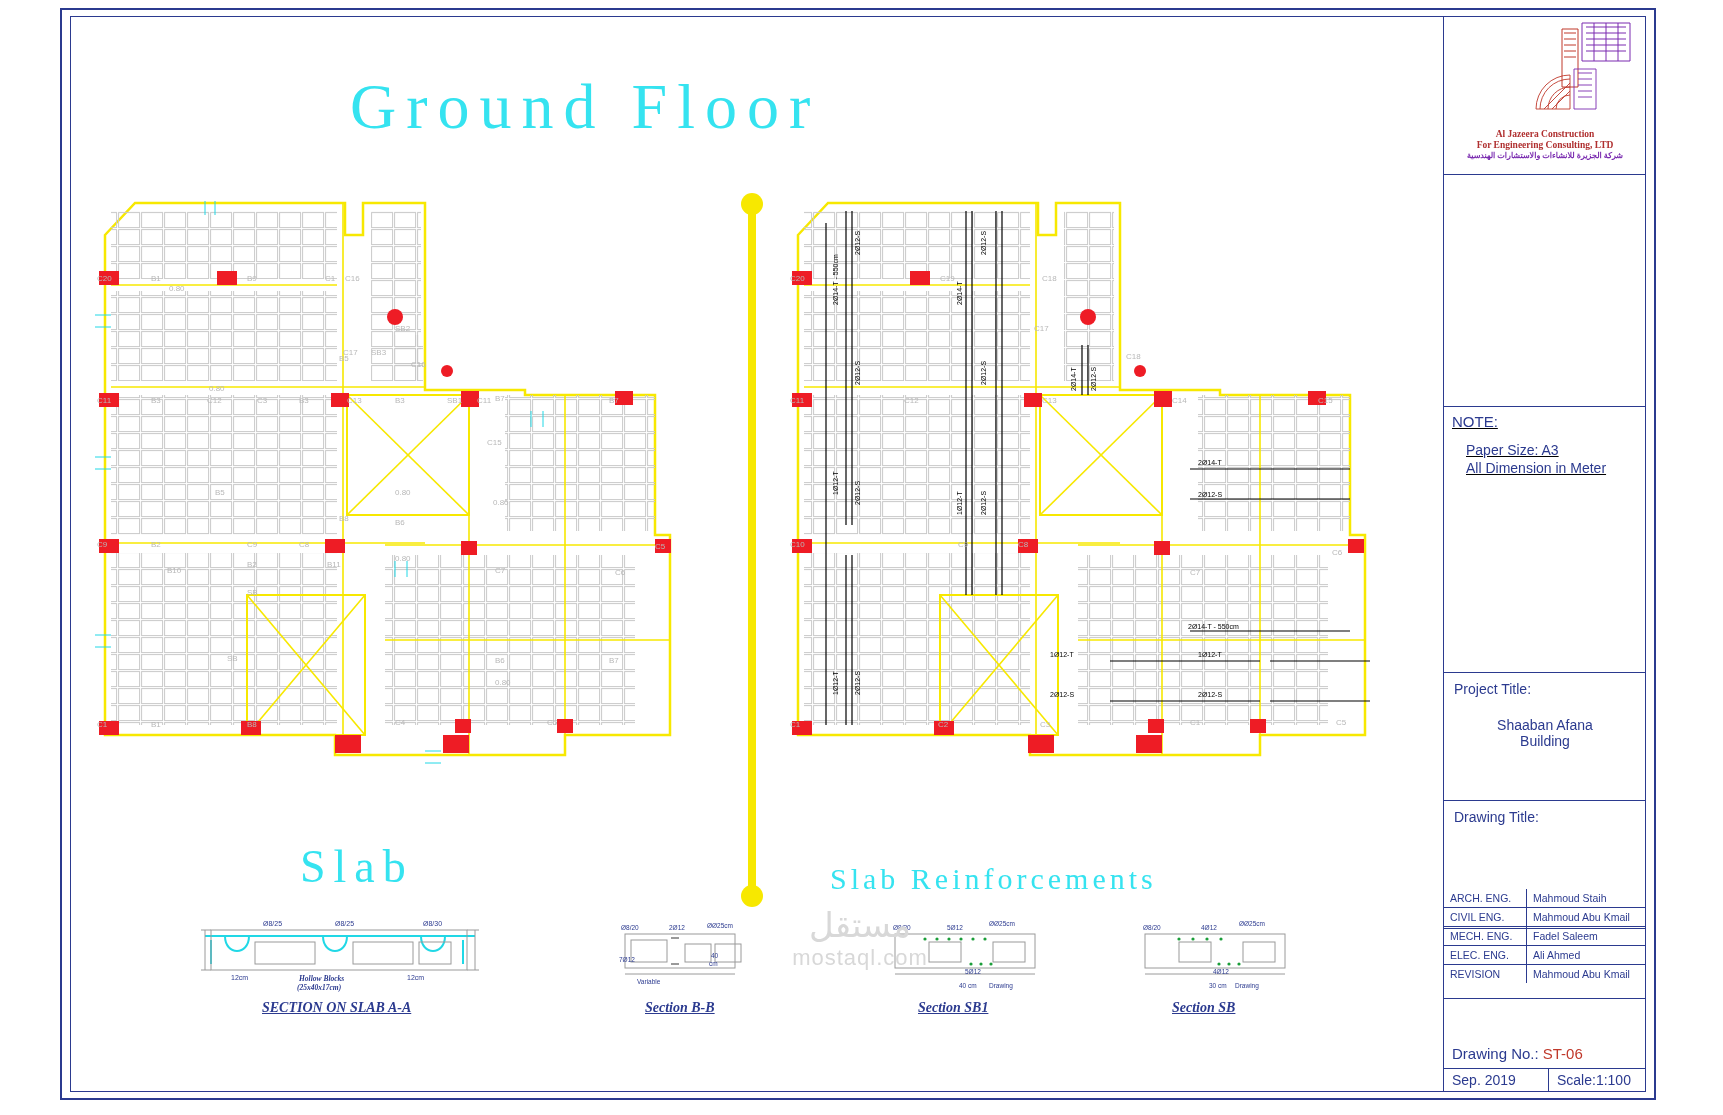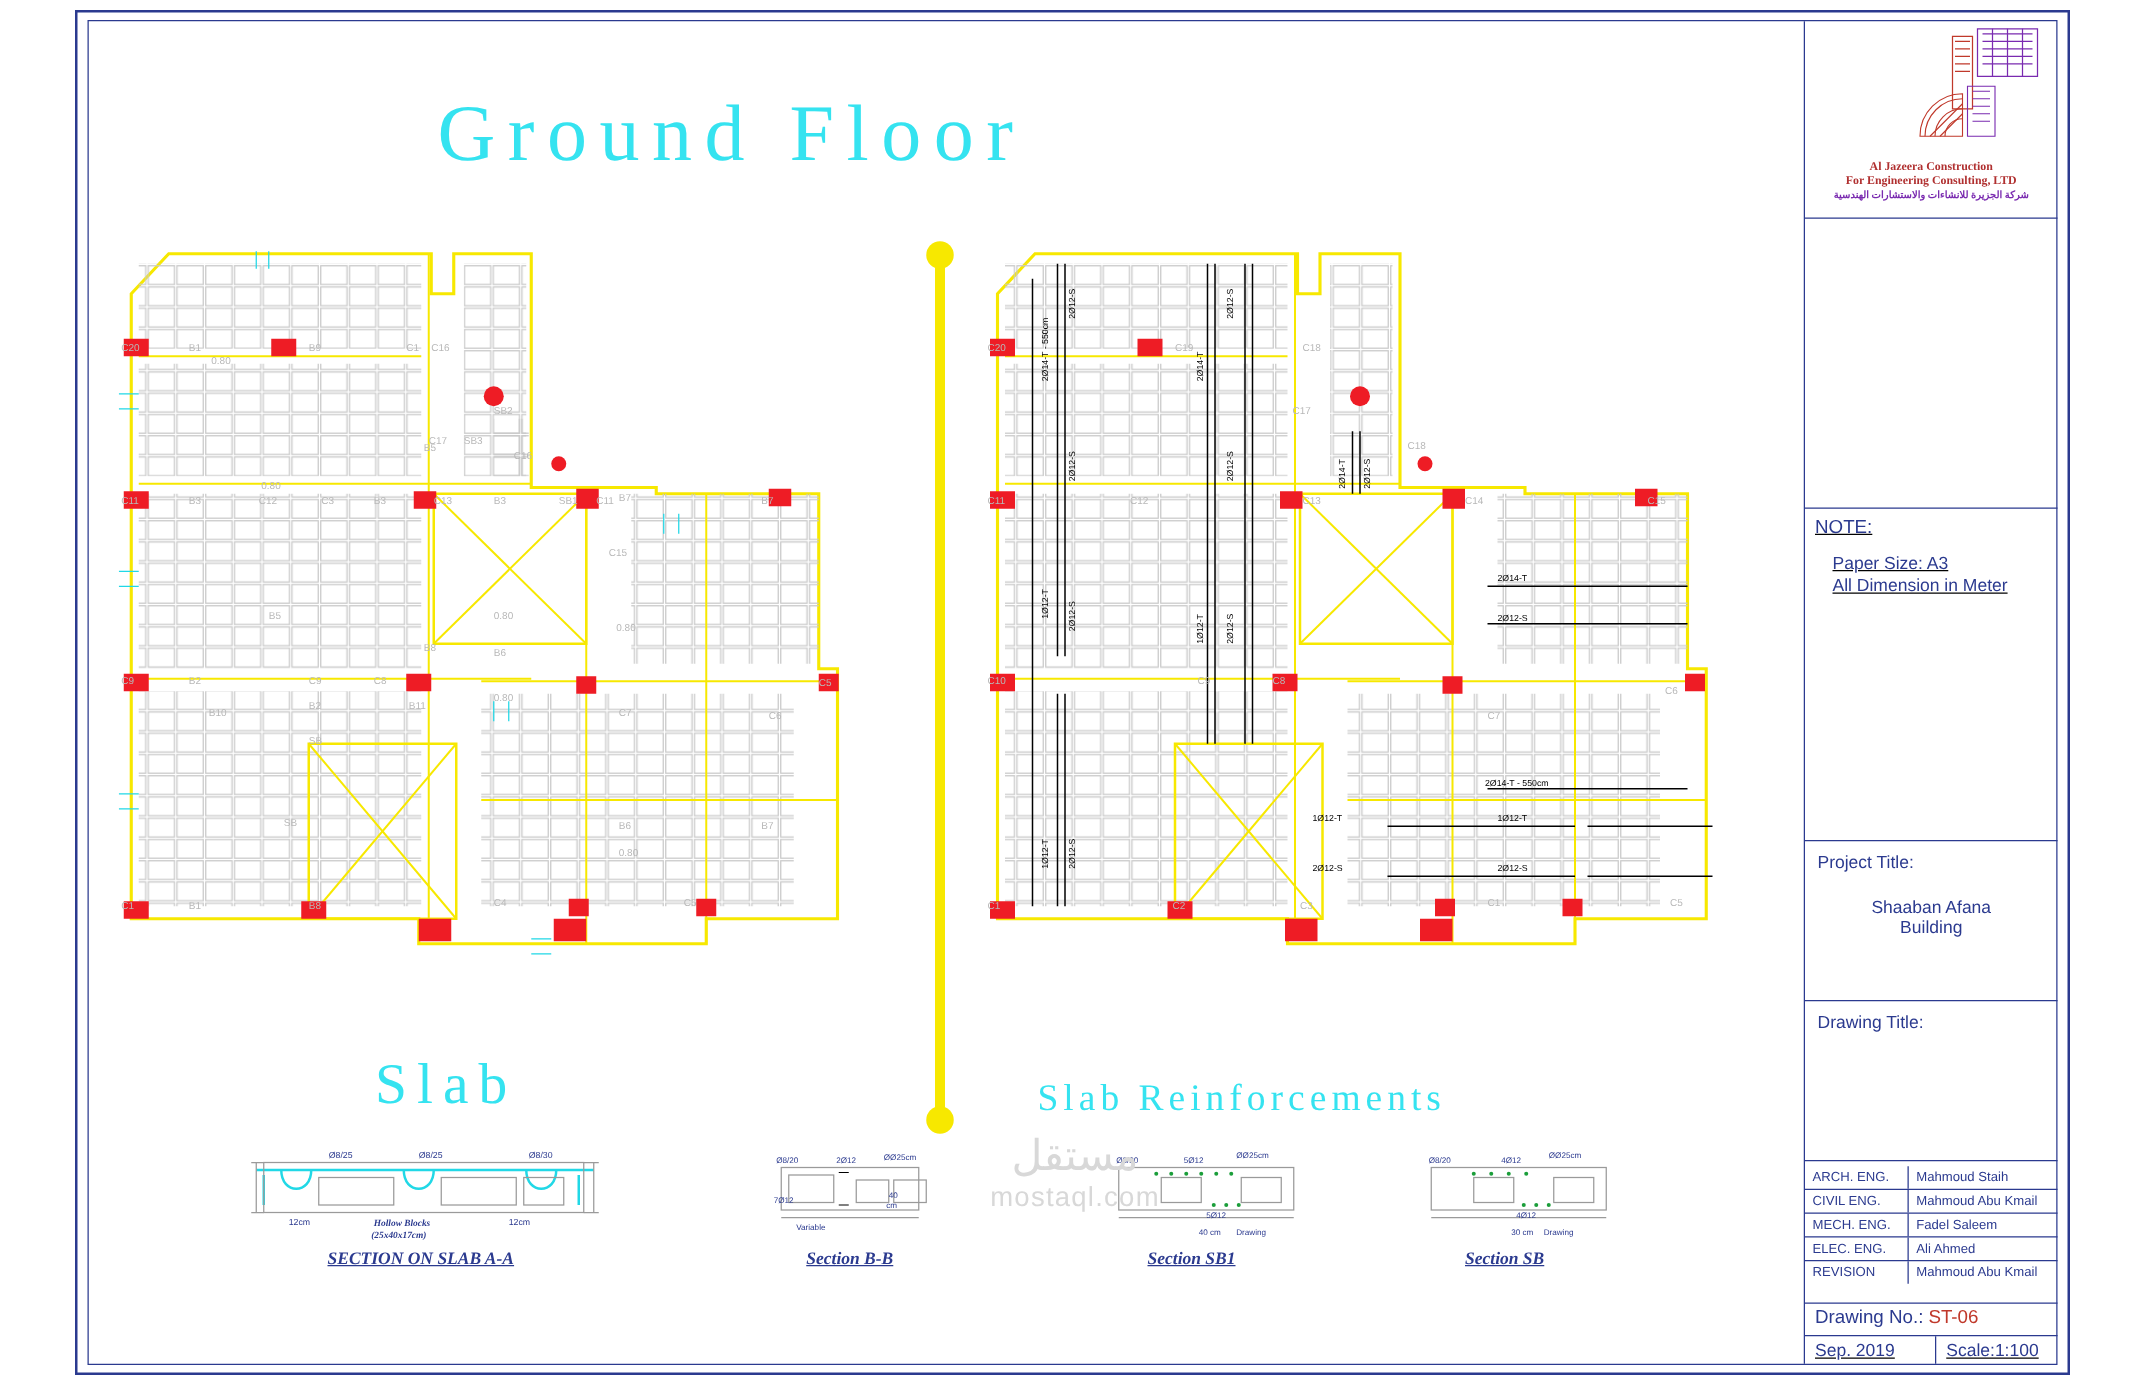--- a/index.html
+++ b/index.html
@@ -25,35 +25,35 @@
   #dot-bot{bottom:-12px;}
 
   
   #titleblock{position:absolute;left:1443px;top:17px;width:202px;height:1074px;border-left:1px solid #2b3a8f;box-sizing:border-box;}
   .tb-cell{position:absolute;left:0;width:202px;box-sizing:border-box;border-bottom:1px solid #2b3a8f;}
   #tb-logo{top:0;height:158px;border-bottom:1px solid #2b3a8f;}
   #tb-blank1{top:158px;height:232px;}
   #tb-note{top:390px;height:266px;text-decoration:underline;}
   #tb-project{top:656px;height:128px;}
   #tb-drawing{top:784px;height:128px;}
-  #tb-eng{top:916px;height:110px;}
+  #tb-eng{top:872px;height:110px;}
   #tb-no{top:1022px;height:30px;}
   #tb-date{top:1052px;height:22px;border-bottom:none;}
 
   .tb-label{color:#2b3a8f;font-size:14px;padding:8px 0 0 10px;}
   .tb-note-title{color:#2b3a8f;font-size:15px;padding:6px 0 0 8px;}
   .tb-note-line{color:#2b3a8f;font-size:14px;padding:2px 0 0 22px;}
   .tb-center{color:#2b3a8f;font-size:14px;text-align:center;}
   .tb-eng-row{display:flex;height:18px;border-bottom:1px solid #2b3a8f;font-size:10.5px;color:#2b3a8f;align-items:center;}
   .tb-eng-row .k{width:76px;padding-left:6px;border-right:1px solid #2b3a8f;height:100%;display:flex;align-items:center;}
   .tb-eng-row .v{padding-left:6px;}
   #tb-no .row{display:flex;height:100%;align-items:center;}
   #tb-no .k{font-size:15px;color:#2b3a8f;padding-left:8px;}
   #tb-no .v{font-size:15px;color:#c0392b;padding-left:4px;}
-  #tb-date .row{display:flex;height:100%;align-items:center;text-decoration:underline;}
+  #tb-date .row{display:flex;height:100%;align-items:center;}
   #tb-date .k{font-size:14px;color:#2b3a8f;padding-left:8px;width:96px;border-right:1px solid #2b3a8f;height:100%;display:flex;align-items:center;}
   #tb-date .v{font-size:14px;color:#2b3a8f;padding-left:8px;}
 
   
   #logo-wrap{position:absolute;left:0;top:0;width:202px;height:158px;}
   .logo-txt{position:absolute;width:202px;text-align:center;color:#b03030;font-size:9.5px;font-weight:bold;font-family:"Liberation Serif",serif;}
   #logo-l1{top:112px;}
   #logo-l2{top:123px;}
   #logo-l3{top:134px;font-size:8px;color:#7a2bb0;}
 

